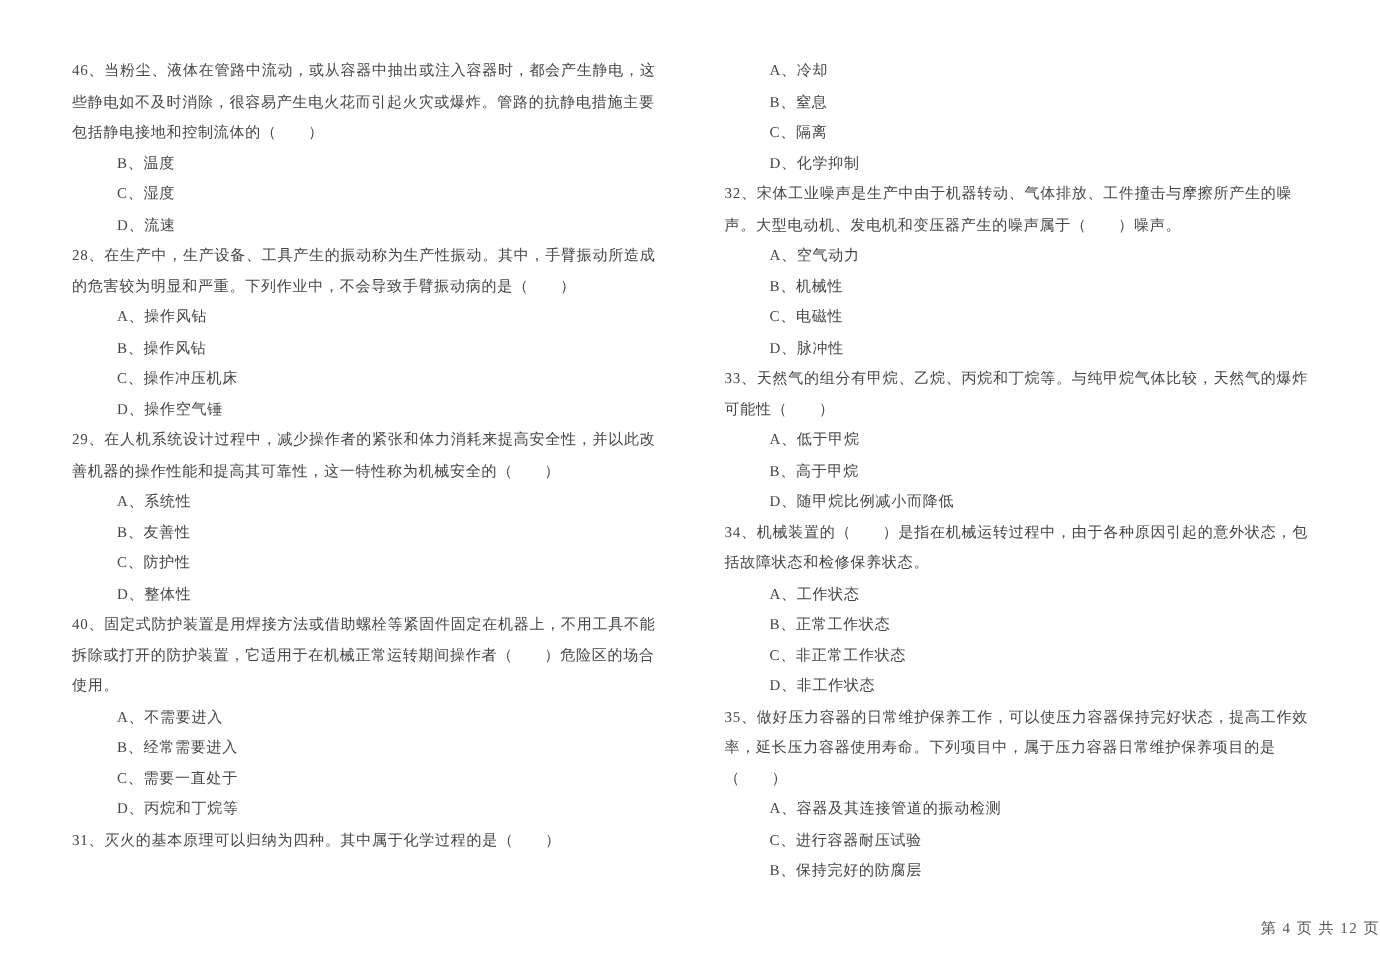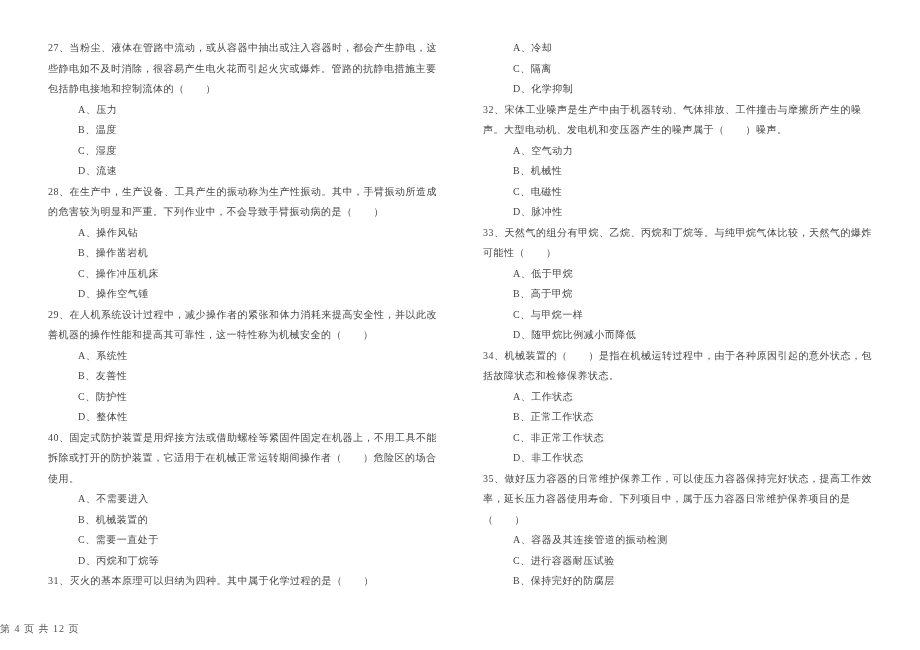--- a/index.html
+++ b/index.html
@@ -39,75 +39,74 @@
       color: #454545;
     }
     .option {
       line-height: 2.05;
       padding-left: 30px;
       letter-spacing: 0.5px;
       color: #454545;
     }
     .footer {
       position: absolute;
-      bottom: 14px;
+      bottom: 24px;
       width: 100%;
-      text-align: left;
+      text-align: right;
       font-size: 10px;
       color: #555;
       letter-spacing: 1px;
     }
   </style>
 </head>
 <body>
 
 <div class="page-container">
   <div class="column column-left">
-    <div class="question-text">27、当粉尘、液体在管路中流动，或从容器中抽出或注入容器时，都会产生静电，这些静电如不及时消除，很容易产生电火花而引起火灾或爆炸。管路的抗静电措施主要包括静电接地和控制流体的（　　）</div>
-    <div class="option">A、压力</div>
+    <div class="question-text">46、当粉尘、液体在管路中流动，或从容器中抽出或注入容器时，都会产生静电，这些静电如不及时消除，很容易产生电火花而引起火灾或爆炸。管路的抗静电措施主要包括静电接地和控制流体的（　　）</div>
     <div class="option">B、温度</div>
     <div class="option">C、湿度</div>
     <div class="option">D、流速</div>
 
     <div class="question-text">28、在生产中，生产设备、工具产生的振动称为生产性振动。其中，手臂振动所造成的危害较为明显和严重。下列作业中，不会导致手臂振动病的是（　　）</div>
     <div class="option">A、操作风钻</div>
-    <div class="option">B、操作凿岩机</div>
+    <div class="option">B、操作风钻</div>
     <div class="option">C、操作冲压机床</div>
     <div class="option">D、操作空气锤</div>
 
     <div class="question-text">29、在人机系统设计过程中，减少操作者的紧张和体力消耗来提高安全性，并以此改善机器的操作性能和提高其可靠性，这一特性称为机械安全的（　　）</div>
     <div class="option">A、系统性</div>
     <div class="option">B、友善性</div>
     <div class="option">C、防护性</div>
     <div class="option">D、整体性</div>
 
     <div class="question-text">40、固定式防护装置是用焊接方法或借助螺栓等紧固件固定在机器上，不用工具不能拆除或打开的防护装置，它适用于在机械正常运转期间操作者（　　）危险区的场合使用。</div>
     <div class="option">A、不需要进入</div>
-    <div class="option">B、机械装置的</div>
+    <div class="option">B、经常需要进入</div>
     <div class="option">C、需要一直处于</div>
     <div class="option">D、丙烷和丁烷等</div>
 
     <div class="question-text">31、灭火的基本原理可以归纳为四种。其中属于化学过程的是（　　）</div>
   </div>
 
   <div class="column column-right">
     <div class="option">A、冷却</div>
+    <div class="option">B、窒息</div>
     <div class="option">C、隔离</div>
     <div class="option">D、化学抑制</div>
 
     <div class="question-text">32、宋体工业噪声是生产中由于机器转动、气体排放、工件撞击与摩擦所产生的噪声。大型电动机、发电机和变压器产生的噪声属于（　　）噪声。</div>
     <div class="option">A、空气动力</div>
     <div class="option">B、机械性</div>
     <div class="option">C、电磁性</div>
     <div class="option">D、脉冲性</div>
 
     <div class="question-text">33、天然气的组分有甲烷、乙烷、丙烷和丁烷等。与纯甲烷气体比较，天然气的爆炸可能性（　　）</div>
     <div class="option">A、低于甲烷</div>
     <div class="option">B、高于甲烷</div>
-    <div class="option">C、与甲烷一样</div>
     <div class="option">D、随甲烷比例减小而降低</div>
 
     <div class="question-text">34、机械装置的（　　）是指在机械运转过程中，由于各种原因引起的意外状态，包括故障状态和检修保养状态。</div>
     <div class="option">A、工作状态</div>
     <div class="option">B、正常工作状态</div>
     <div class="option">C、非正常工作状态</div>
     <div class="option">D、非工作状态</div>
 
     <div class="question-text">35、做好压力容器的日常维护保养工作，可以使压力容器保持完好状态，提高工作效率，延长压力容器使用寿命。下列项目中，属于压力容器日常维护保养项目的是（　　）</div>
     <div class="option">A、容器及其连接管道的振动检测</div>

